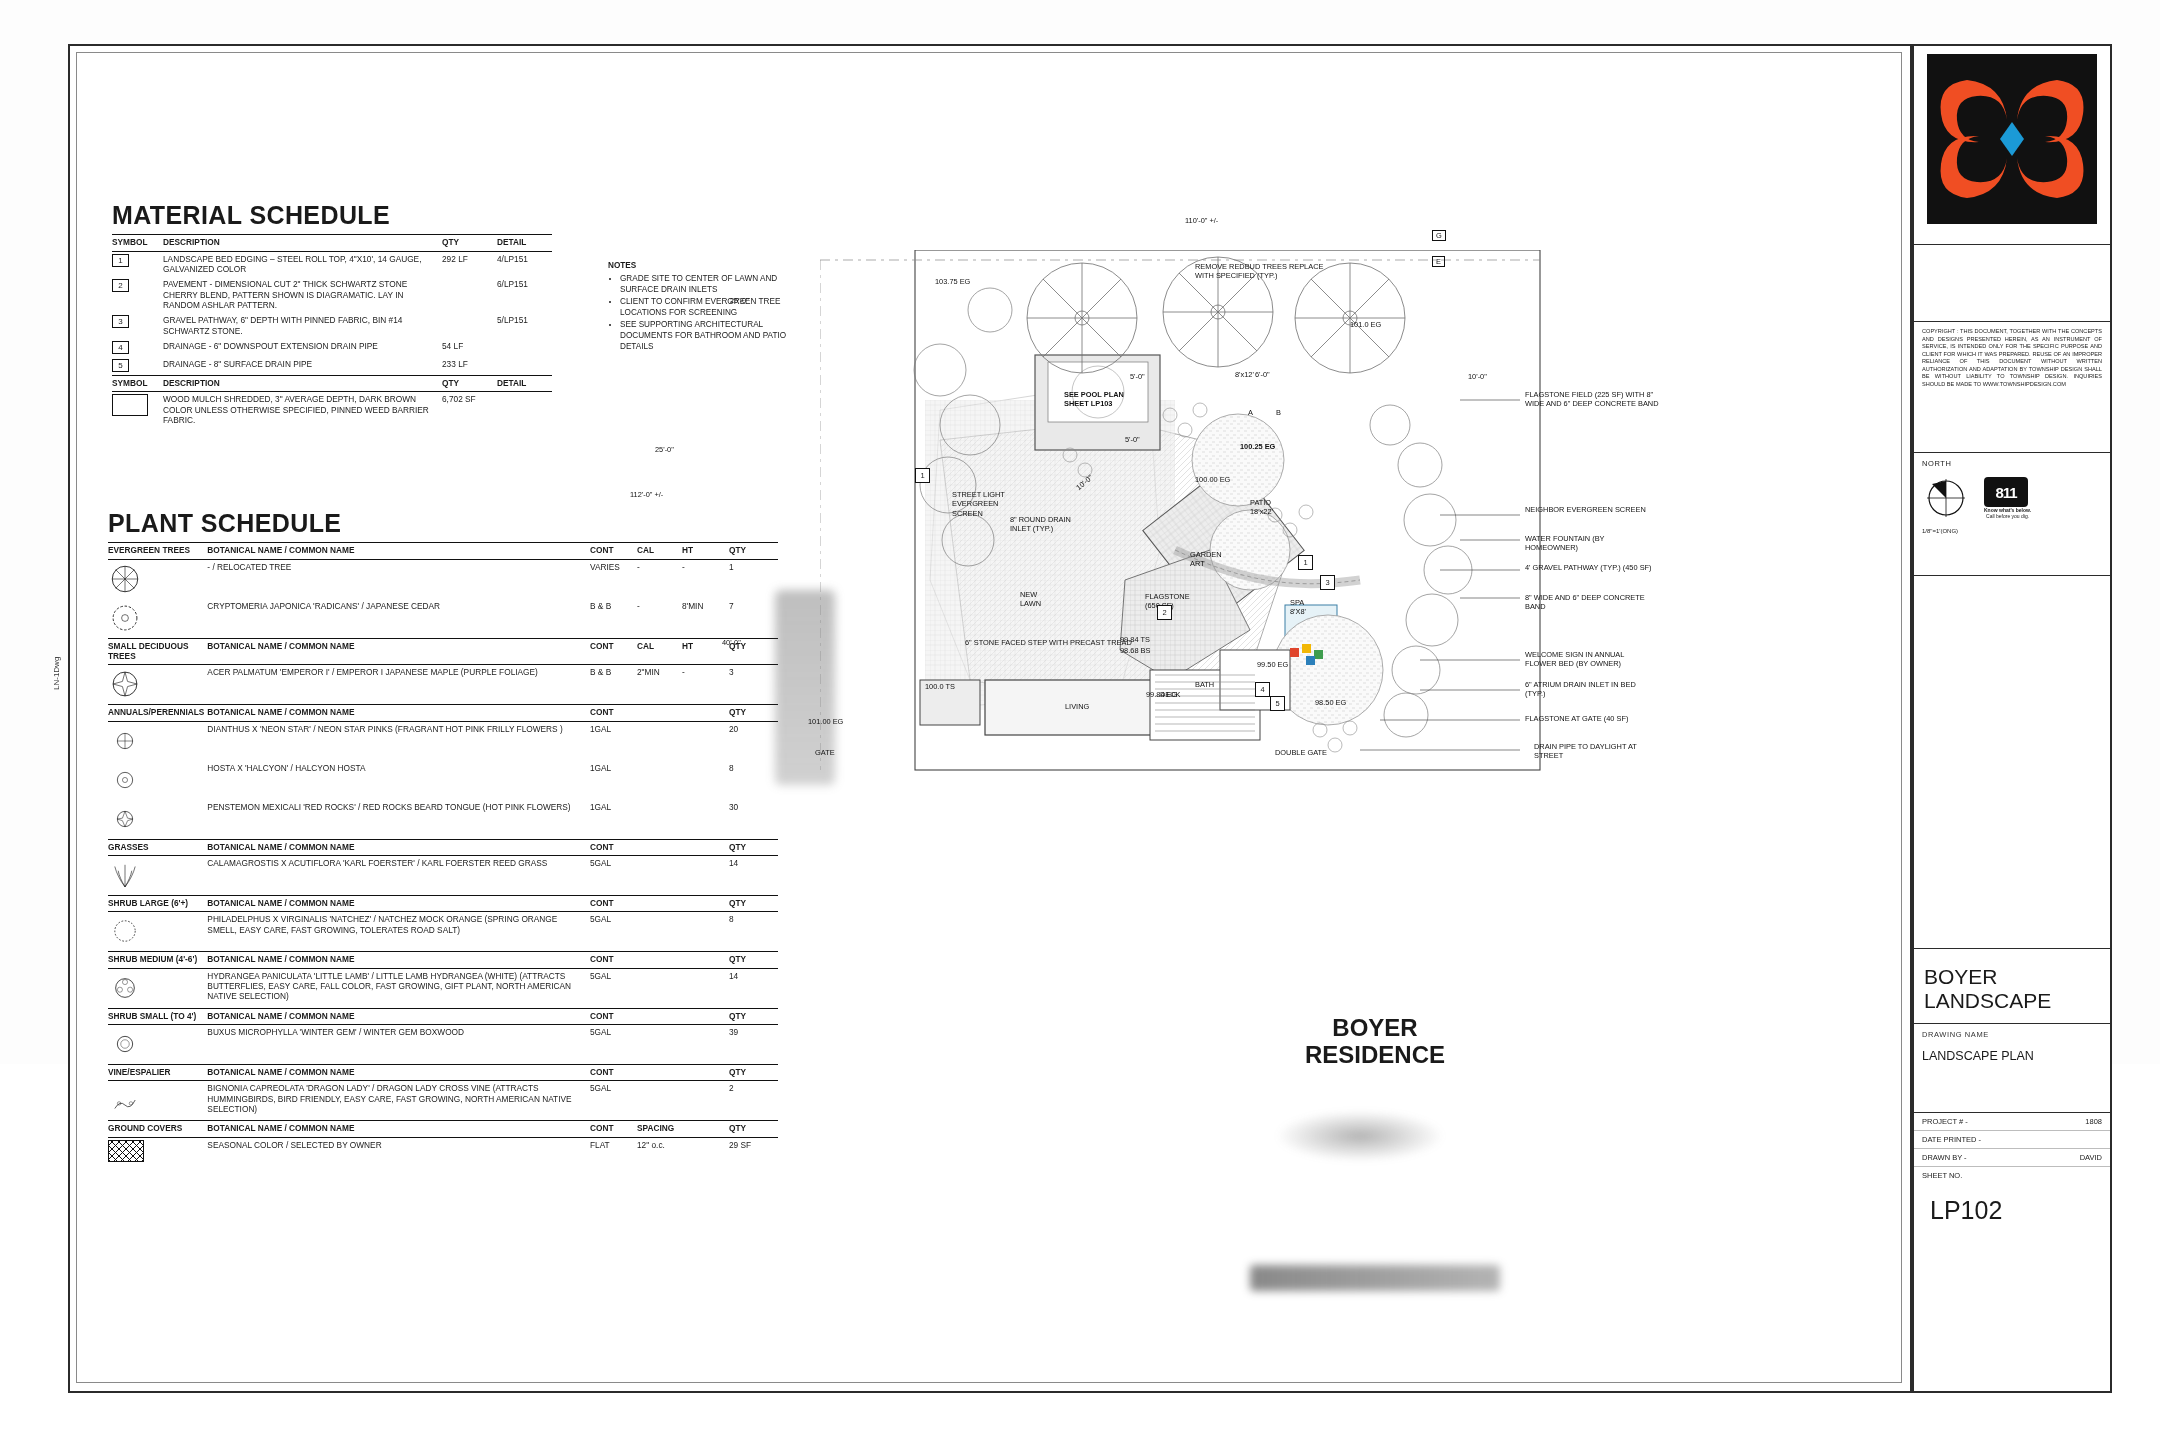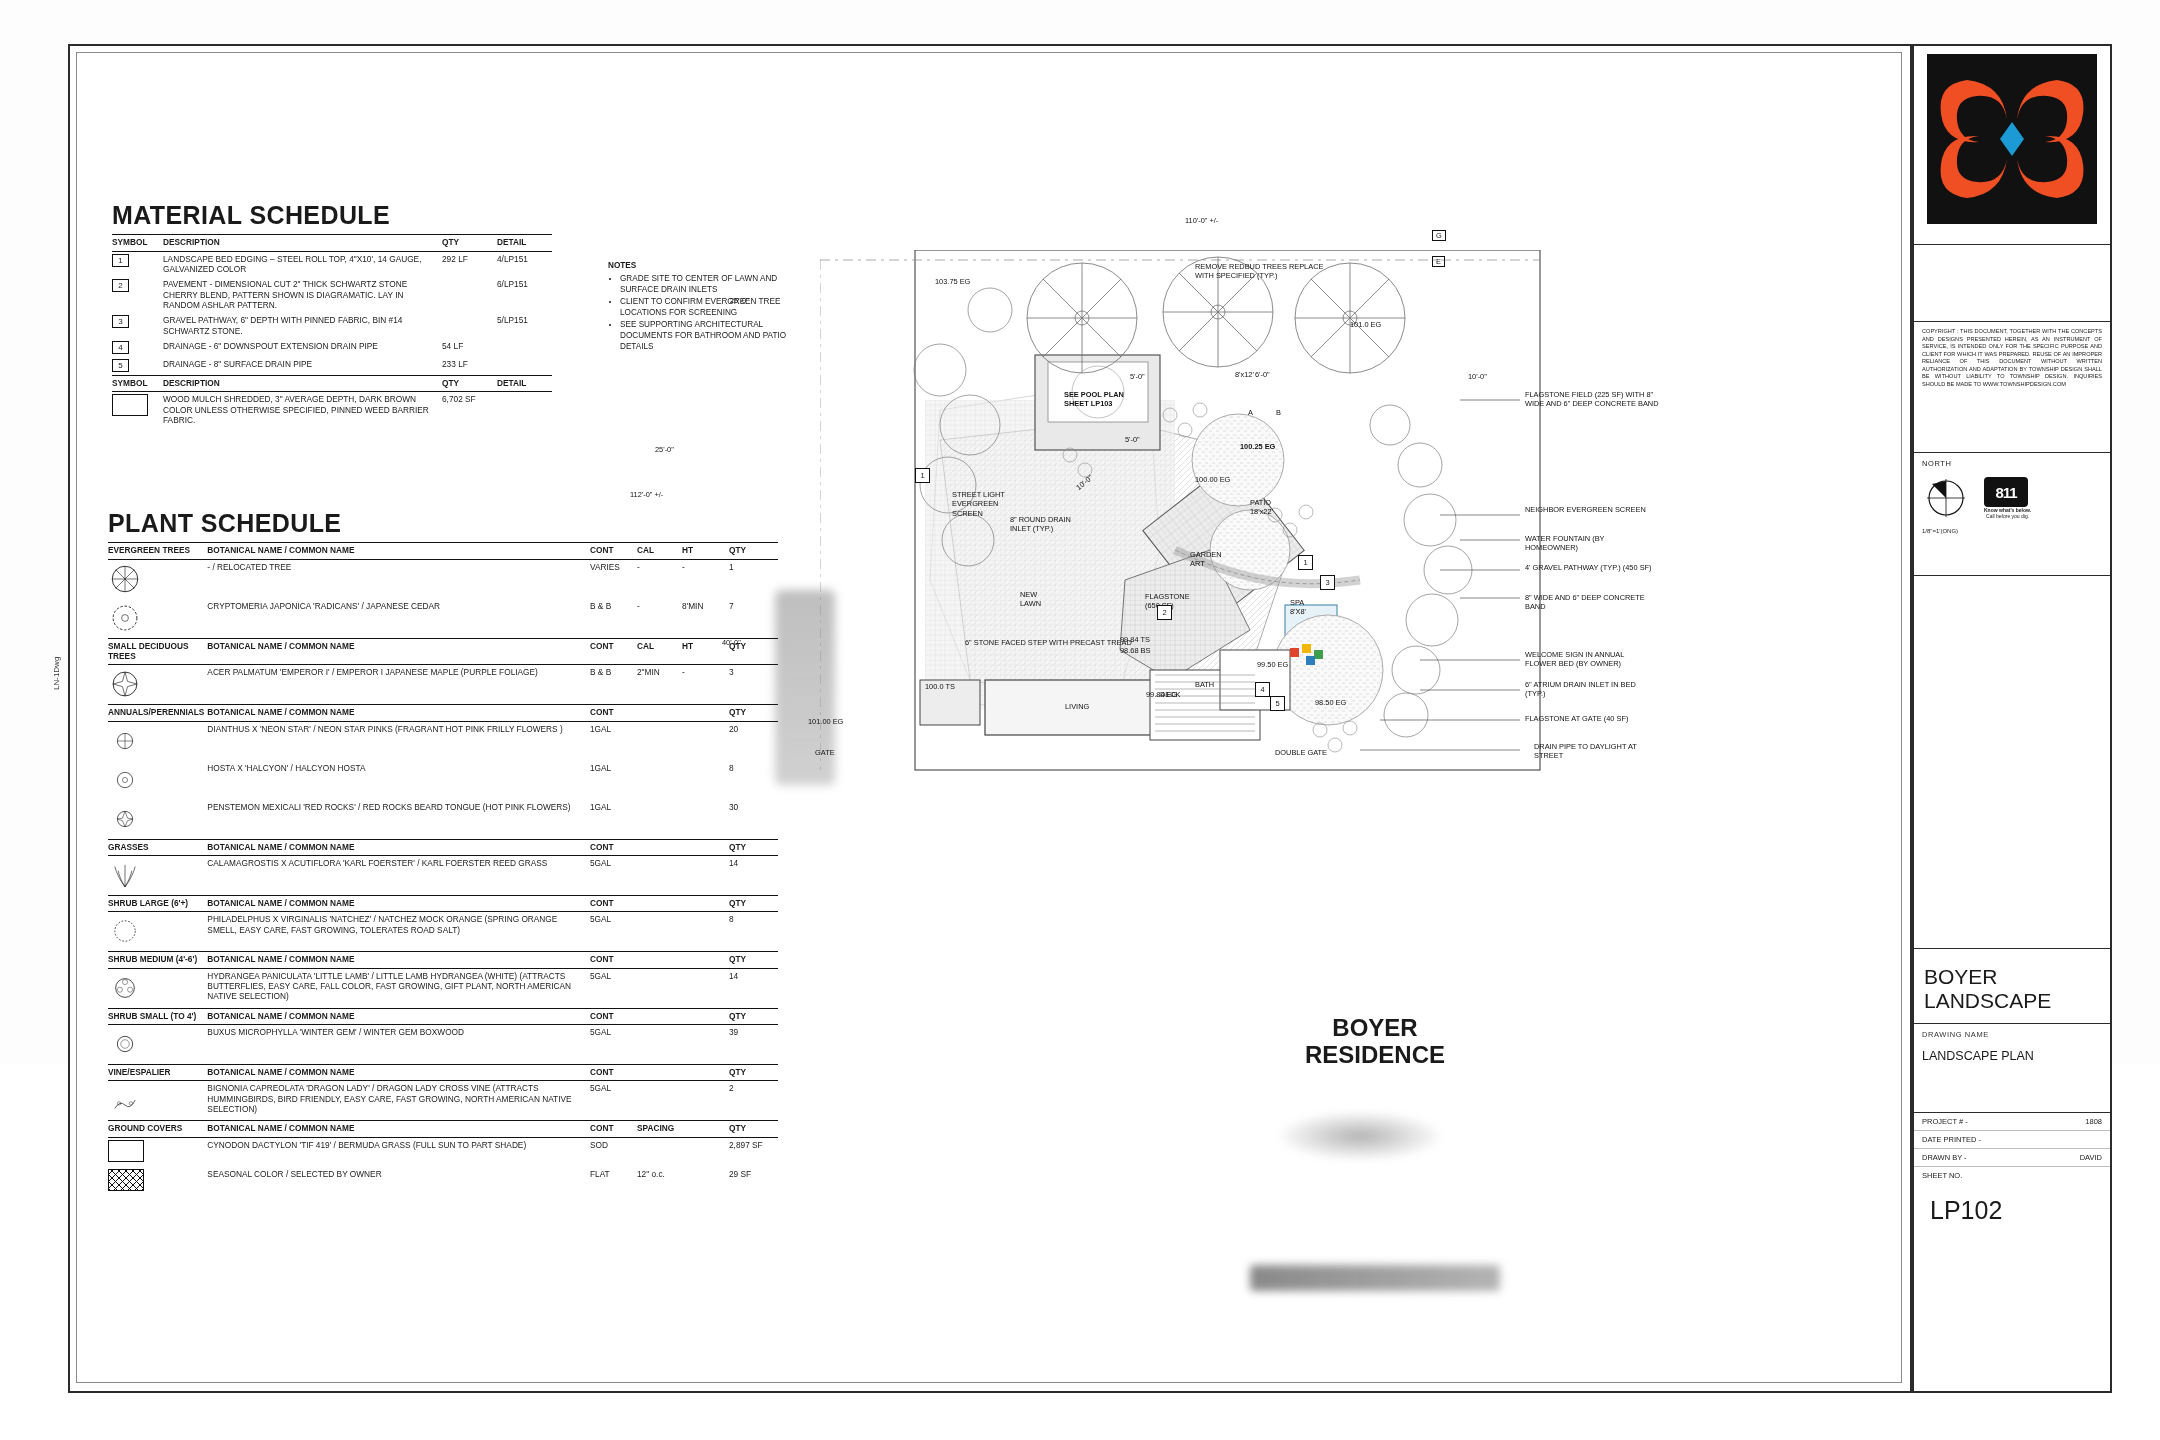--- a/index.html
+++ b/index.html
@@ -362,28 +362,20 @@
         <td>2</td>
       </tr>
 
       <tr class="subhdr">
         <td class="cat">GROUND COVERS</td>
         <td>BOTANICAL NAME / COMMON NAME</td>
         <td>CONT</td>
         <td>SPACING</td>
         <td></td>
         <td>QTY</td>
-      </tr>
-      <tr>
-        <td><span class="swatch"></span></td>
-        <td>CYNODON DACTYLON 'TIF 419' / BERMUDA GRASS (FULL SUN TO PART SHADE)</td>
-        <td>SOD</td>
-        <td></td>
-        <td></td>
-        <td>2,897 SF</td>
       </tr>
       <tr>
         <td><span class="swatch hatch"></span></td>
         <td>SEASONAL COLOR / SELECTED BY OWNER</td>
         <td>FLAT</td>
         <td>12" o.c.</td>
         <td></td>
         <td>29 SF</td>
       </tr>
     </tbody>

